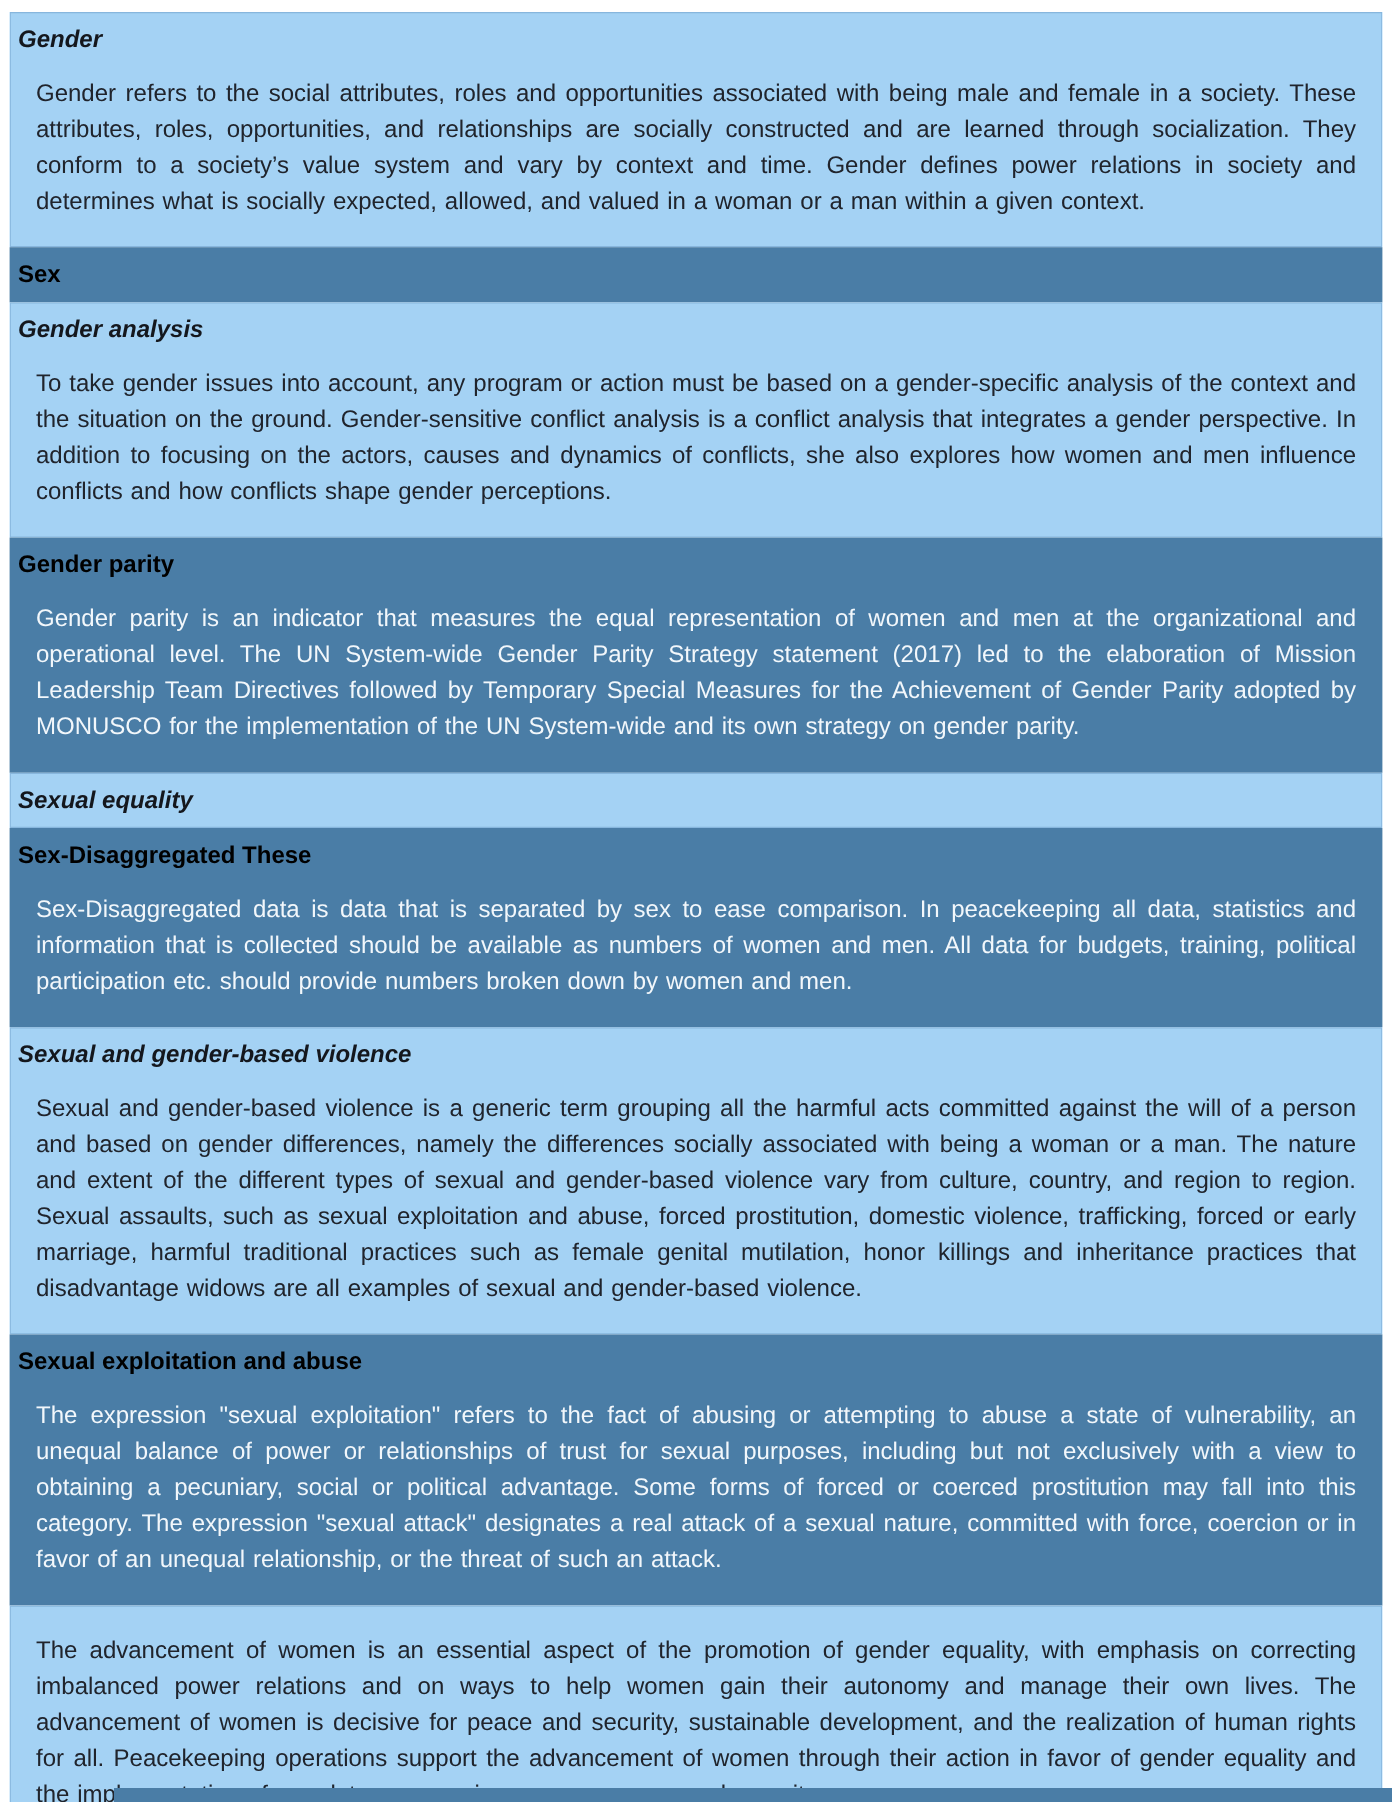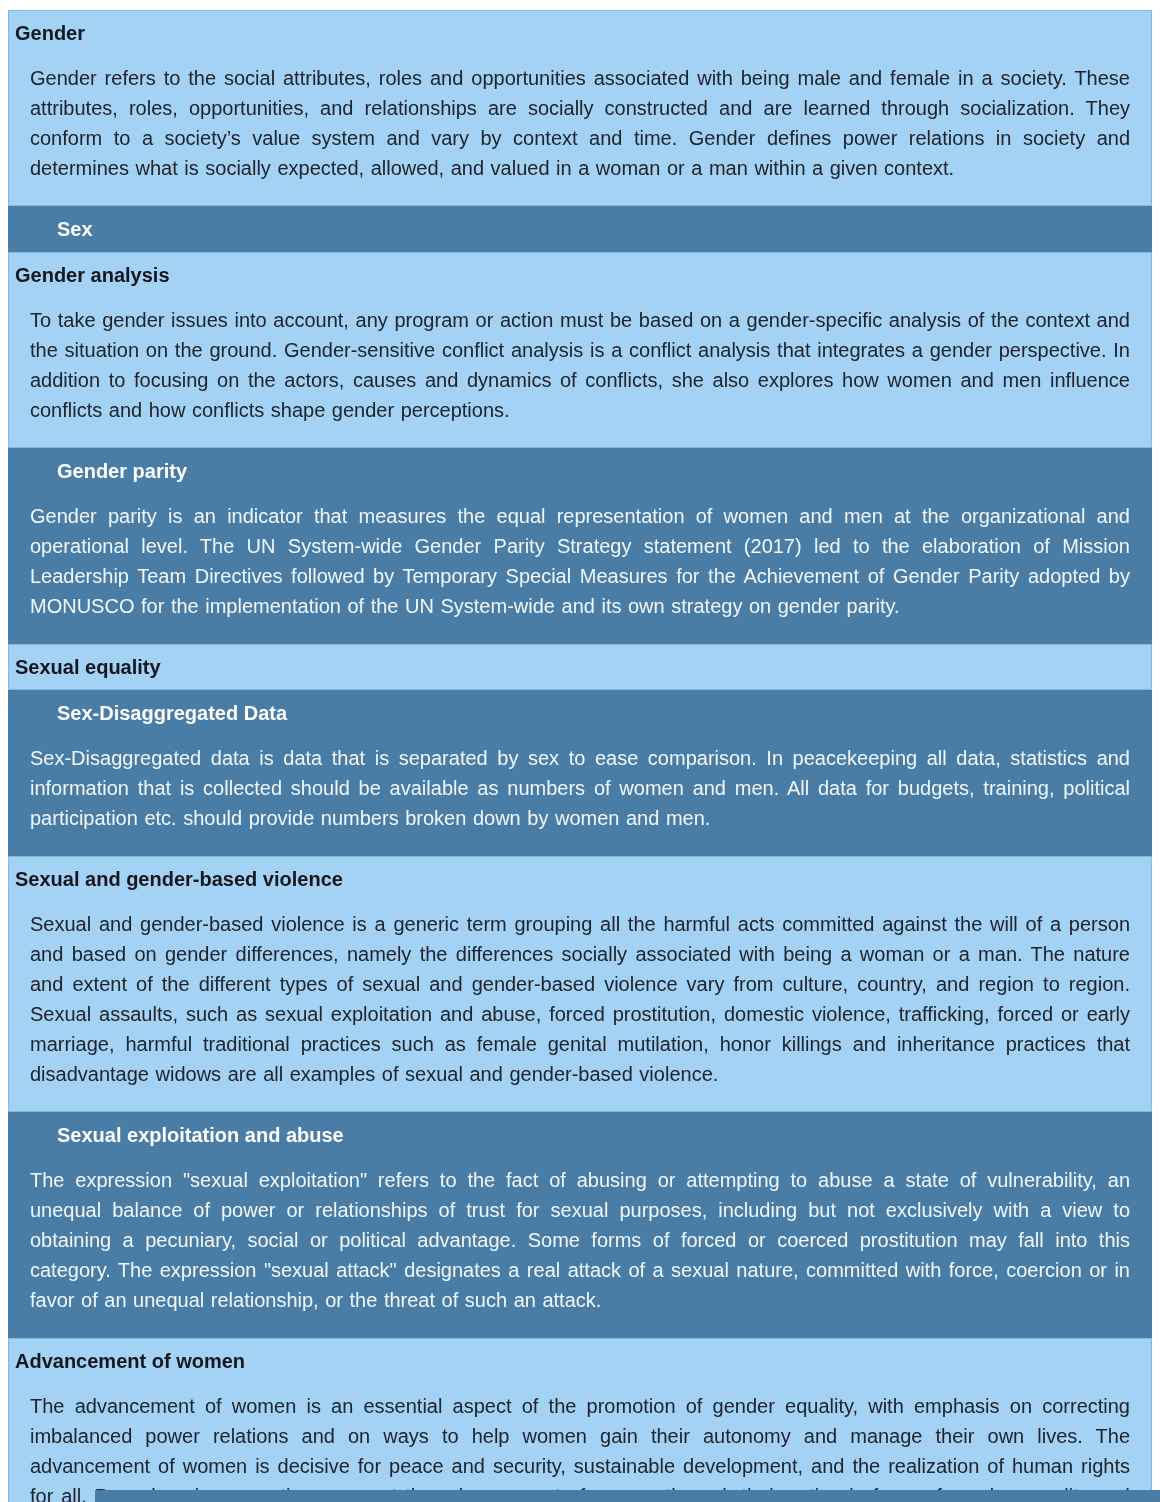--- a/index.html
+++ b/index.html
@@ -30,22 +30,22 @@
   .row.dark {
     background: #4a7da6;
     color: #f2f7fb;
   }
   .term {
     margin: 0;
     font-size: 20px;
     font-weight: 700;
     line-height: 30px;
   }
-  .row.light .term { color: #14171d; }
-  .row.dark .term { color: #ffffff; margin-left: 42px; }
+  .row.light .term { color: #14171d; font-style: italic; }
+  .row.dark .term { color: #000000; }
   .def {
     margin: 15px;
     text-align: justify;
     word-spacing: 1px;
   }
   .row.extra-bottom { padding-bottom: 38px; }
   .next-row-strip {
     position: absolute;
     left: 95px;
     right: 0;
@@ -76,34 +76,33 @@
   <section class="row dark">
     <h2 class="term">Gender parity</h2>
     <p class="def">Gender parity is an indicator that measures the equal representation of women and men at the organizational and operational level. The UN System-wide Gender Parity Strategy statement (2017) led to the elaboration of Mission Leadership Team Directives followed by Temporary Special Measures for the Achievement of Gender Parity adopted by MONUSCO for the implementation of the UN System-wide and its own strategy on gender parity.</p>
   </section>
 
   <section class="row light">
     <h2 class="term">Sexual equality</h2>
   </section>
 
   <section class="row dark">
-    <h2 class="term">Sex-Disaggregated Data</h2>
+    <h2 class="term">Sex-Disaggregated These</h2>
     <p class="def">Sex-Disaggregated data is data that is separated by sex to ease comparison. In peacekeeping all data, statistics and information that is collected should be available as numbers of women and men. All data for budgets, training, political participation etc. should provide numbers broken down by women and men.</p>
   </section>
 
   <section class="row light">
     <h2 class="term">Sexual and gender-based violence</h2>
     <p class="def">Sexual and gender-based violence is a generic term grouping all the harmful acts committed against the will of a person and based on gender differences, namely the differences socially associated with being a woman or a man. The nature and extent of the different types of sexual and gender-based violence vary from culture, country, and region to region. Sexual assaults, such as sexual exploitation and abuse, forced prostitution, domestic violence, trafficking, forced or early marriage, harmful traditional practices such as female genital mutilation, honor killings and inheritance practices that disadvantage widows are all examples of sexual and gender-based violence.</p>
   </section>
 
   <section class="row dark">
     <h2 class="term">Sexual exploitation and abuse</h2>
     <p class="def">The expression "sexual exploitation" refers to the fact of abusing or attempting to abuse a state of vulnerability, an unequal balance of power or relationships of trust for sexual purposes, including but not exclusively with a view to obtaining a pecuniary, social or political advantage. Some forms of forced or coerced prostitution may fall into this category. The expression "sexual attack" designates a real attack of a sexual nature, committed with force, coercion or in favor of an unequal relationship, or the threat of such an attack.</p>
   </section>
 
   <section class="row light extra-bottom">
-    <h2 class="term">Advancement of women</h2>
     <p class="def">The advancement of women is an essential aspect of the promotion of gender equality, with emphasis on correcting imbalanced power relations and on ways to help women gain their autonomy and manage their own lives. The advancement of women is decisive for peace and security, sustainable development, and the realization of human rights for all. Peacekeeping operations support the advancement of women through their action in favor of gender equality and the implementation of mandates concerning women, peace, and security.</p>
   </section>
 
 </div>
 
 <div class="next-row-strip"></div>
 
 </body></html>

